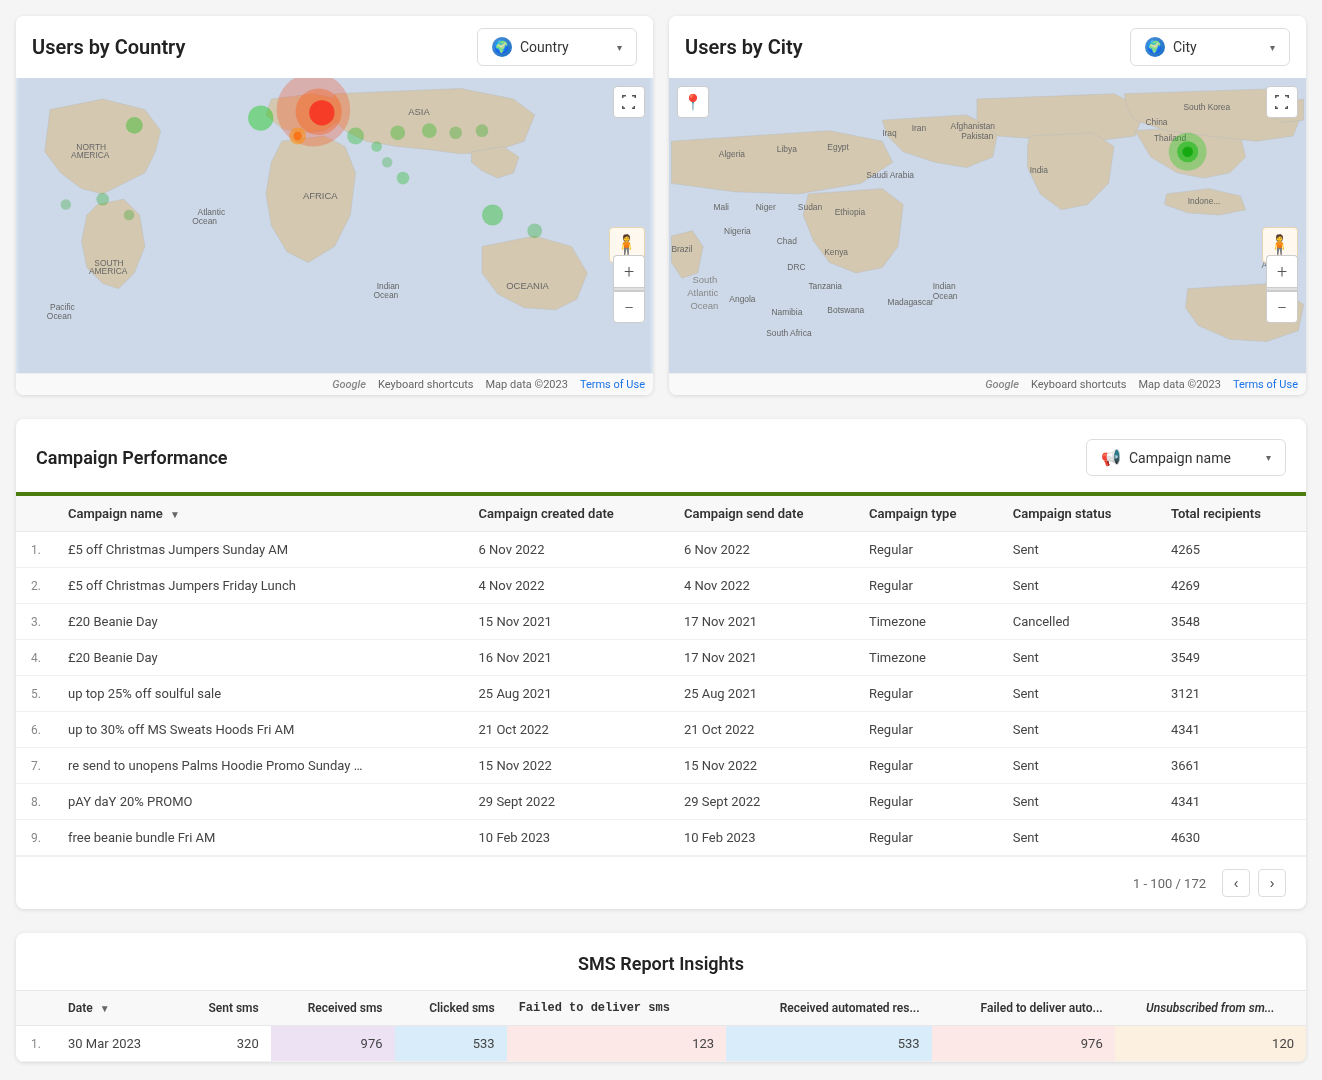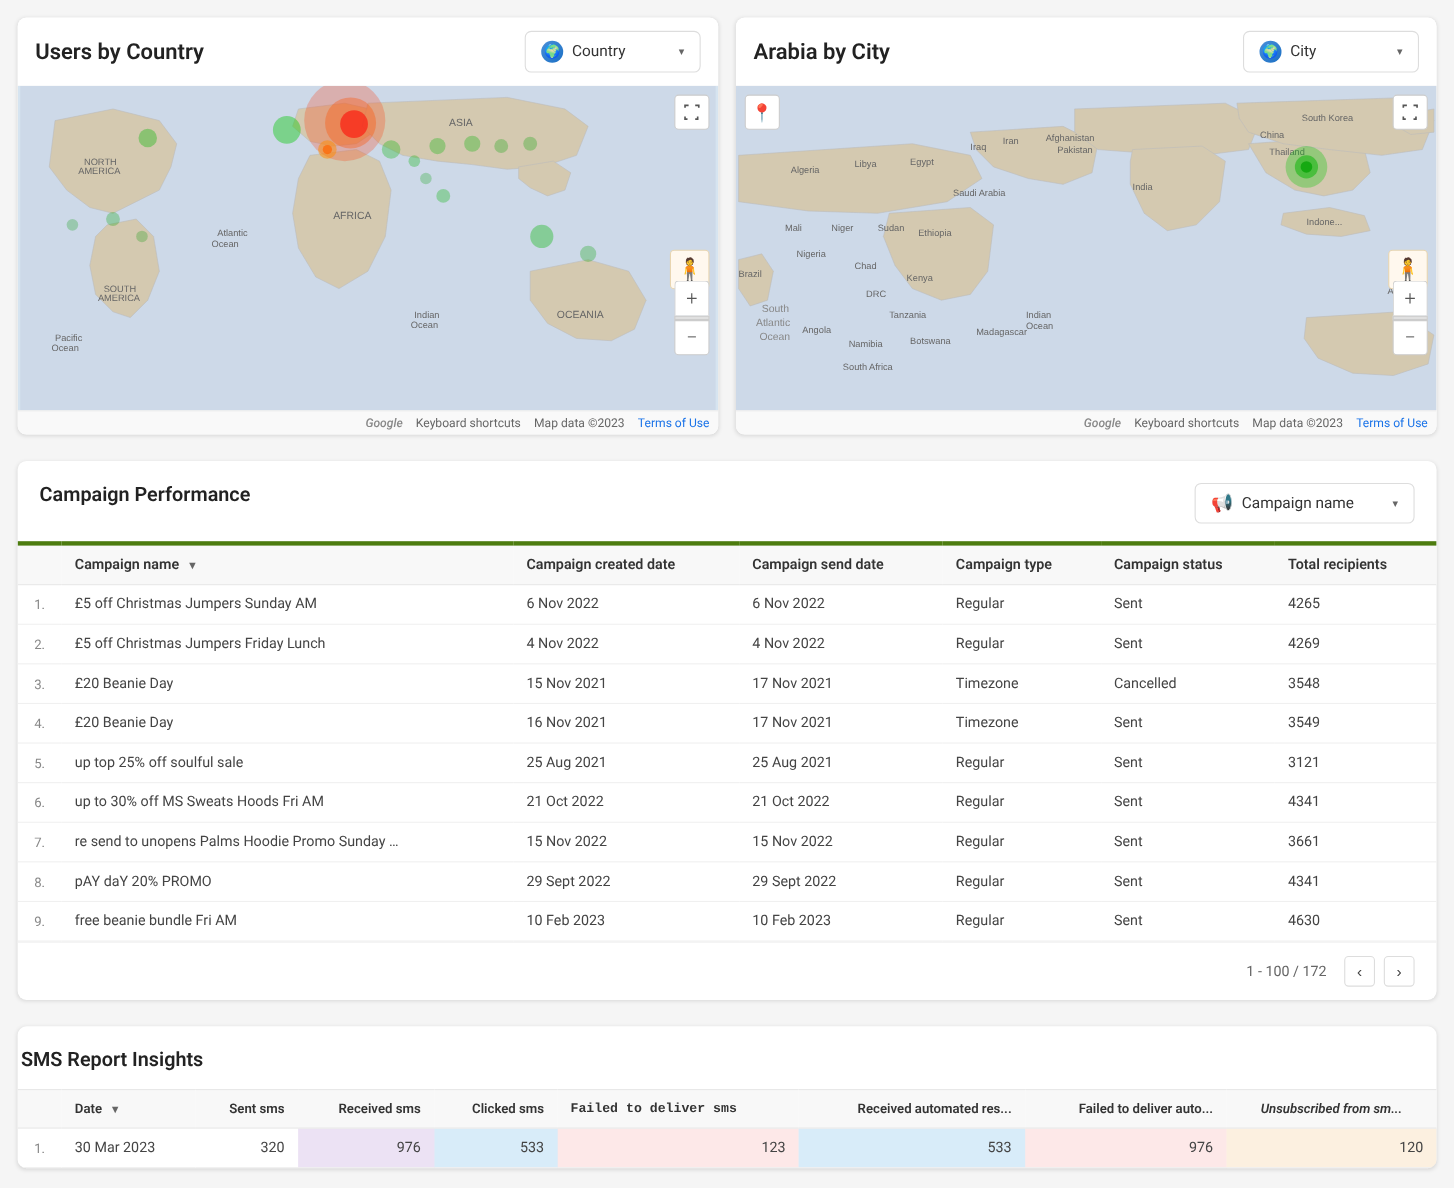--- a/index.html
+++ b/index.html
@@ -187,20 +187,21 @@
     .campaign-section {
       background: #fff;
       border-radius: 8px;
       box-shadow: 0 1px 4px rgba(0,0,0,0.12);
       margin-bottom: 24px;
       overflow: hidden;
     }
 
     .campaign-header {
       display: flex;
+      align-items: center;
       justify-content: space-between;
       padding: 20px 20px 16px 20px;
       gap: 36px;
     }
 
     .section-title {
       font-size: 18px;
       font-weight: 600;
       color: #222;
     }
@@ -308,21 +309,22 @@
 
     
     .sms-section {
       background: #fff;
       border-radius: 8px;
       box-shadow: 0 1px 4px rgba(0,0,0,0.12);
       overflow: hidden;
     }
 
     .sms-header {
-      padding: 20px 20px 16px 3px;
+      padding: 20px 20px 16px 20px;
+      text-align: center;
     }
 
     .sms-table th {
       background: #f8f8f8;
       border-top: 1px solid #e8e8e8;
       border-bottom: 1px solid #e8e8e8;
       padding: 10px 12px;
       text-align: left;
       font-weight: 600;
       font-size: 12px;
@@ -479,21 +481,21 @@
       <div class="map-footer">
         <span class="google-logo">Google</span>
         <span style="cursor:pointer;color:#666;font-size:11px;">Keyboard shortcuts</span>
         <span>Map data ©2023</span>
         <span style="cursor:pointer;color:#1a73e8;">Terms of Use</span>
       </div>
     </div>
 
     <div class="map-card">
       <div class="map-header">
-        <span class="map-title">Arabia by City</span>
+        <span class="map-title">Users by City</span>
         <div class="map-dropdown">
           <div class="map-dropdown-inner">
             <div class="globe-icon">🌍</div>
             <span>City</span>
           </div>
           <span class="chevron-down">▾</span>
         </div>
       </div>
       <div class="map-container">
         

